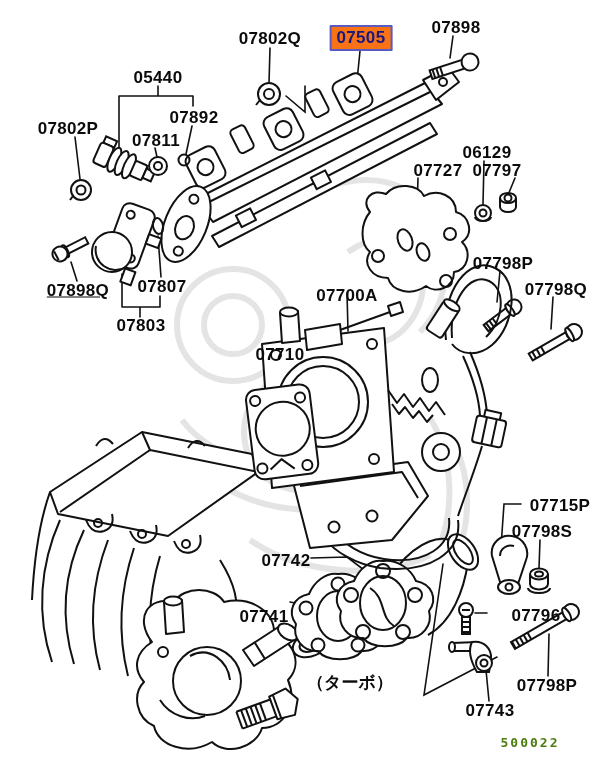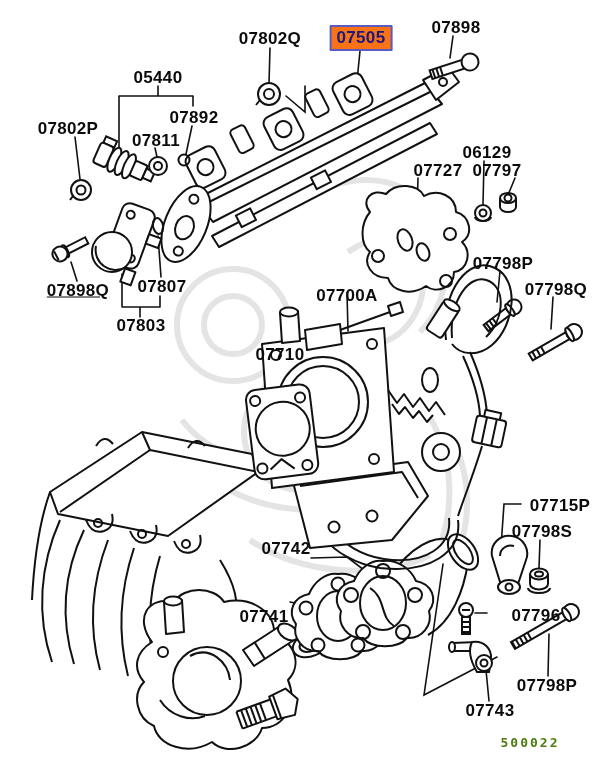--- a/index.html
+++ b/index.html
@@ -357,40 +357,41 @@
   <g fill="#fff" stroke="#111" stroke-width="2" stroke-linejoin="round">
     <polygon points="452,643 478,642 479,651 452,651"></polygon>
     <ellipse cx="452" cy="647" rx="3" ry="5"></ellipse>
     <path d="M472,642 C484,640 492,649 491,659 L489,672 L477,672 C470,660 468,650 472,642 Z"></path>
     <circle cx="484" cy="663" r="8"></circle>
     <circle cx="484" cy="663" r="3.5" fill="none"></circle>
   </g>
 </svg>
 
 <div id="labels-layer">
+  <div class="note" style="left:350px;top:682px;">（ターボ）</div>
   <div class="code" style="left:530px;top:742px;">500022</div>
 <div class="part-label" style="left: 270px; top: 38px;">07802Q</div>
       <div class="part-label highlighted" style="left: 361px; top: 38px; background: #f97316; border: 2px solid rgb(90, 90, 192); color: rgb(24, 24, 126);">07505</div>
       <div class="part-label" style="left: 456px; top: 27px;">07898</div>
       <div class="part-label" style="left: 158px; top: 77px;">05440</div>
       <div class="part-label" style="left: 194px; top: 117px;">07892</div>
       <div class="part-label" style="left: 156px; top: 140px;">07811</div>
       <div class="part-label" style="left: 68px; top: 128px;">07802P</div>
       <div class="part-label" style="left: 410px; top: 170px; margin-left: 28px;">07727</div>
       <div class="part-label" style="left: 487px; top: 152px;">06129</div>
       <div class="part-label" style="left: 497px; top: 170px;">07797</div>
       <div class="part-label" style="left: 503px; top: 263px;">07798P</div>
       <div class="part-label" style="left: 556px; top: 289px;">07798Q</div>
       <div class="part-label" style="left: 347px; top: 284px; margin-top: 11px;">07700A</div>
       <div class="part-label" style="left: 78px; top: 290px; text-decoration: underline;">07898Q</div>
       <div class="part-label" style="left: 162px; top: 286px;">07807</div>
       <div class="part-label" style="left: 141px; top: 325px;">07803</div>
       <div class="part-label" style="left: 280px; top: 354px;">07710</div>
       <div class="part-label" style="left: 553px; top: 505px; margin-left: 7px;">07715P</div>
       <div class="part-label" style="left: 542px; top: 531px;">07798S</div>
-      <div class="part-label" style="left: 286px; top: 548px;">07742</div>
+      <div class="part-label" style="left: 286px; top: 560px;">07742</div>
       <div class="part-label" style="left: 264px; top: 616px;">07741</div>
       <div class="part-label" style="left: 536px; top: 615px;">07796</div>
       <div class="part-label" style="left: 547px; top: 685px;">07798P</div>
       <div class="part-label" style="left: 490px; top: 710px;">07743</div>
     </div>
 
 </div>
 
 </body></html>

